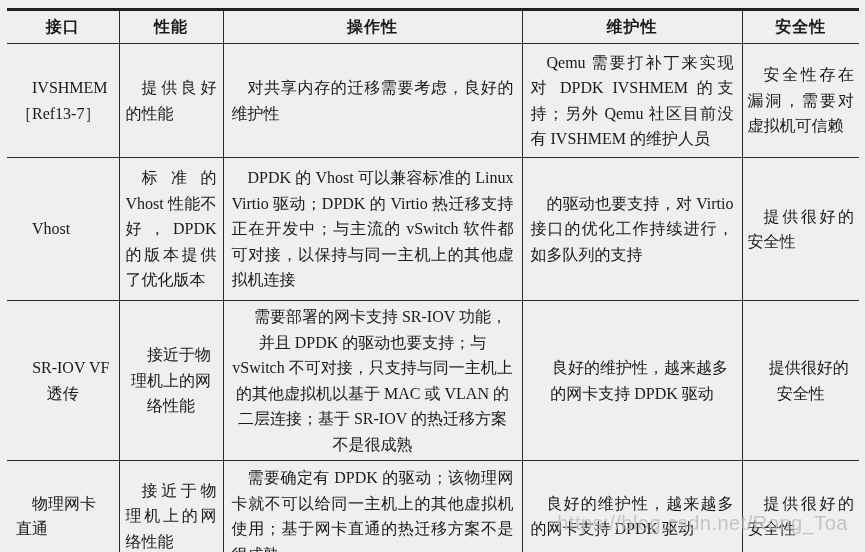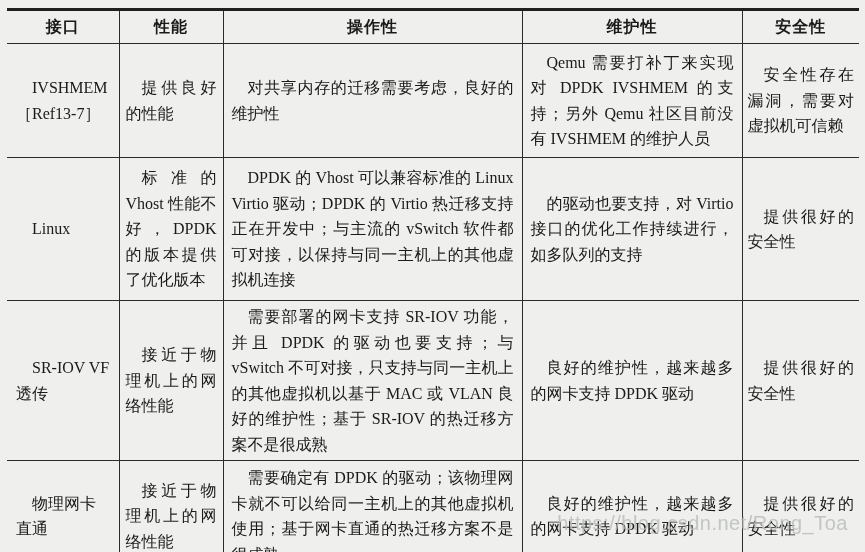--- a/index.html
+++ b/index.html
@@ -58,21 +58,21 @@
   td.interface {
     white-space: pre-line;
     text-align: left;
     padding: 3px 9px;
   }
   td.performance { padding: 3px 6px; margin-left: 40px; }
   td.security    { padding: 3px 5px; margin-left: 48px; }
 
   tr.r1 td { height: 107px; }
   tr.r2 td { height: 136px; }
-  tr.r3 td { height: 153px; }
+  tr.r3 td { height: 153px; text-align: center; }
   tr.r4 td { height: 104px; }
 
   .watermark {
     position: absolute;
     right: 17px;
     top: 512px;
     font-family: "Liberation Sans", "DejaVu Sans", sans-serif;
     font-size: 20px;
     letter-spacing: 0.5px;
     color: rgba(186, 190, 187, 0.85);
@@ -104,31 +104,31 @@
     <tbody>
       <tr class="r1">
         <td class="interface">IVSHMEM
 ［Ref13-7］</td>
         <td class="performance">提供良好的性能</td>
         <td class="operability">对共享内存的迁移需要考虑，良好的维护性</td>
         <td class="maintain">Qemu 需要打补丁来实现对 DPDK IVSHMEM 的支持；另外 Qemu 社区目前没有 IVSHMEM 的维护人员</td>
         <td class="security">安全性存在漏洞，需要对虚拟机可信赖</td>
       </tr>
       <tr class="r2">
-        <td class="interface">Linux</td>
+        <td class="interface">Vhost</td>
         <td class="performance">标准的 Vhost 性能不好，DPDK 的版本提供了优化版本</td>
         <td class="operability">DPDK 的 Vhost 可以兼容标准的 Linux Virtio 驱动；DPDK 的 Virtio 热迁移支持正在开发中；与主流的 vSwitch 软件都可对接，以保持与同一主机上的其他虚拟机连接</td>
         <td class="maintain">的驱动也要支持，对 Virtio 接口的优化工作持续进行，如多队列的支持</td>
         <td class="security">提供很好的安全性</td>
       </tr>
       <tr class="r3">
         <td class="interface">SR-IOV VF
 透传</td>
         <td class="performance">接近于物理机上的网络性能</td>
-        <td class="operability">需要部署的网卡支持 SR-IOV 功能，并且 DPDK 的驱动也要支持；与 vSwitch 不可对接，只支持与同一主机上的其他虚拟机以基于 MAC 或 VLAN 良好的维护性；基于 SR-IOV 的热迁移方案不是很成熟</td>
+        <td class="operability">需要部署的网卡支持 SR-IOV 功能，并且 DPDK 的驱动也要支持；与 vSwitch 不可对接，只支持与同一主机上的其他虚拟机以基于 MAC 或 VLAN 的二层连接；基于 SR-IOV 的热迁移方案不是很成熟</td>
         <td class="maintain">良好的维护性，越来越多的网卡支持 DPDK 驱动</td>
         <td class="security">提供很好的安全性</td>
       </tr>
       <tr class="r4">
         <td class="interface">物理网卡
 直通</td>
         <td class="performance">接近于物理机上的网络性能</td>
         <td class="operability">需要确定有 DPDK 的驱动；该物理网卡就不可以给同一主机上的其他虚拟机使用；基于网卡直通的热迁移方案不是很成熟</td>
         <td class="maintain">良好的维护性，越来越多的网卡支持 DPDK 驱动</td>
         <td class="security">提供很好的安全性</td>

